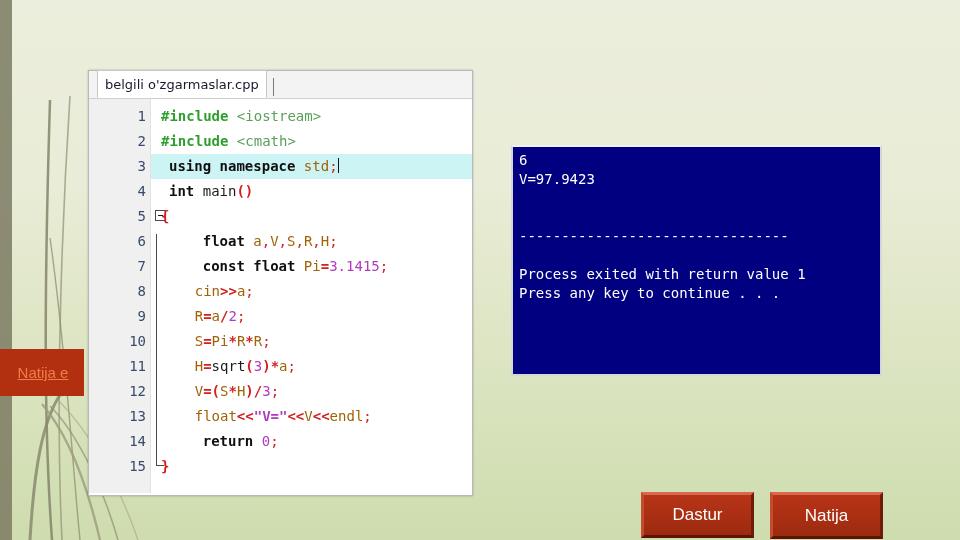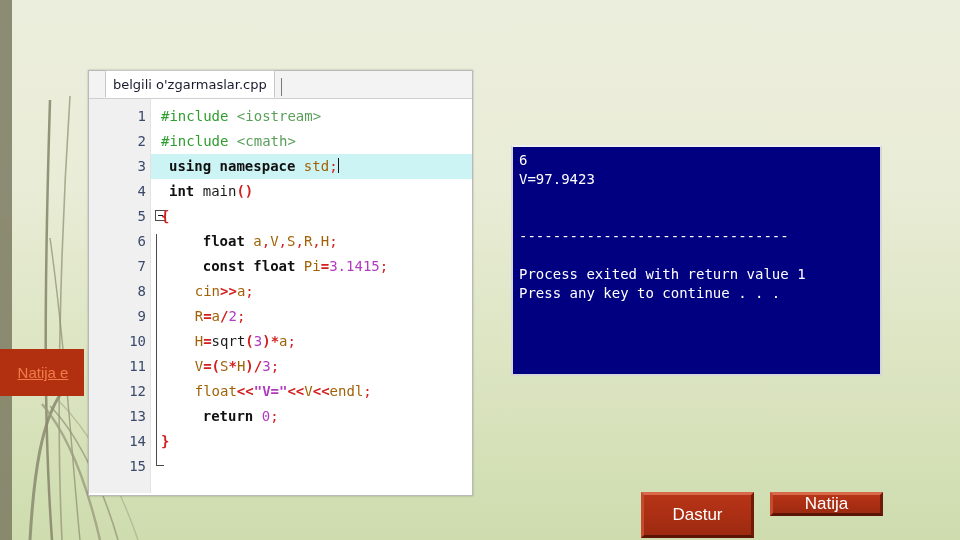--- a/index.html
+++ b/index.html
@@ -59,21 +59,21 @@
     background: #ffffff;
     border: 1px solid #b9b9b9;
     box-shadow: 0 0 2px rgba(0,0,0,.25);
   }
   #tab-bar {
     height: 28px;
     background: #f3f3f3;
     border-bottom: 1px solid #cfcfcf;
     display: flex;
     align-items: flex-end;
-    padding-left: 16px;
+    padding-left: 8px;
     box-sizing: border-box;
   }
   #tab-active {
     height: 26px;
     background: #ffffff;
     border: 1px solid #c8c8c8;
     border-bottom: 1px solid #ffffff;
     display: flex;
     align-items: center;
     padding: 0 7px;
@@ -166,21 +166,21 @@
     box-sizing: border-box;
   }
   .cl.hl { background: #cdf4f4; }
   .cl.hl .caret {
     display: inline-block;
     width: 1px;
     height: 15px;
     background: #111;
     vertical-align: -2px;
   }
-  .t-pre  { color: #2e9e2e; font-weight: normal; }
+  .t-pre  { color: #2e9e2e; font-weight: bold; }
   .t-inc  { color: #5a9e5a; }
   .t-kw   { color: #101010; font-weight: bold; margin-left: 8px; }
   .t-id   { color: #a16207; }
   .t-fn   { color: #1c1c1c; }
   .t-num  { color: #b03bbf; }
   .t-op   { color: #d22020; font-weight: bold; }
   .t-br   { color: #d22020; font-weight: bold; }
   .t-str  { color: #b03bbf; font-weight: bold; }
   .t-punc { color: #d22020; }
 
@@ -217,21 +217,21 @@
     border-bottom: 3px solid #5c1505;
     box-sizing: border-box;
     display: flex;
     align-items: center;
     justify-content: center;
     color: #ffffff;
     font-size: 17px;
     font-family: "Liberation Sans", sans-serif;
   }
   #btn-dastur { left: 641px; top: 492px; width: 113px; height: 46px; }
-  #btn-natija { left: 770px; top: 492px; width: 113px; height: 24px; }
+  #btn-natija { left: 770px; top: 492px; width: 113px; height: 47px; }
 
   #btn-davom {
     position: absolute;
     left: -8px;
     top: 349px;
     width: 92px;
     height: 47px;
     background: #b2300f;
     display: flex;
     align-items: center;
@@ -306,20 +306,21 @@
       <div id="code-lines">
         <div class="cl"><span class="t-pre">#include</span><span class="t-inc"> &lt;iostream&gt;</span></div>
         <div class="cl"><span class="t-pre">#include</span><span class="t-inc"> &lt;cmath&gt;</span></div>
         <div class="cl hl"><span class="t-kw">using namespace</span><span class="t-id"> std</span><span class="t-punc">;</span><span class="caret"></span></div>
         <div class="cl"><span class="t-kw">int </span><span class="t-fn">main</span><span class="t-br">()</span></div>
         <div class="cl"><span class="t-br">{</span></div>
         <div class="cl"><span class="t-kw">    float</span><span class="t-id"> a</span><span class="t-punc">,</span><span class="t-id">V</span><span class="t-punc">,</span><span class="t-id">S</span><span class="t-punc">,</span><span class="t-id">R</span><span class="t-punc">,</span><span class="t-id">H</span><span class="t-punc">;</span></div>
         <div class="cl"><span class="t-kw">    const float</span><span class="t-id"> Pi</span><span class="t-op">=</span><span class="t-num">3.1415</span><span class="t-punc">;</span></div>
         <div class="cl"><span class="t-id">    cin</span><span class="t-op">&gt;&gt;</span><span class="t-id">a</span><span class="t-punc">;</span></div>
         <div class="cl"><span class="t-id">    R</span><span class="t-op">=</span><span class="t-id">a</span><span class="t-op">/</span><span class="t-num">2</span><span class="t-punc">;</span></div>
+        <div class="cl"><span class="t-id">    S</span><span class="t-op">=</span><span class="t-id">Pi</span><span class="t-op">*</span><span class="t-id">R</span><span class="t-op">*</span><span class="t-id">R</span><span class="t-punc">;</span></div>
         <div class="cl"><span class="t-id">    H</span><span class="t-op">=</span><span class="t-fn">sqrt</span><span class="t-br">(</span><span class="t-num">3</span><span class="t-br">)</span><span class="t-op">*</span><span class="t-id">a</span><span class="t-punc">;</span></div>
         <div class="cl"><span class="t-id">    V</span><span class="t-op">=</span><span class="t-br">(</span><span class="t-id">S</span><span class="t-op">*</span><span class="t-id">H</span><span class="t-br">)</span><span class="t-op">/</span><span class="t-num">3</span><span class="t-punc">;</span></div>
         <div class="cl"><span class="t-id">    float</span><span class="t-op">&lt;&lt;</span><span class="t-str">"V="</span><span class="t-op">&lt;&lt;</span><span class="t-id">V</span><span class="t-op">&lt;&lt;</span><span class="t-id">endl</span><span class="t-punc">;</span></div>
         <div class="cl"><span class="t-kw">    return</span><span class="t-num"> 0</span><span class="t-punc">;</span></div>
         <div class="cl"><span class="t-br">}</span></div>
       </div>
 
     </div>
   </div>
 

